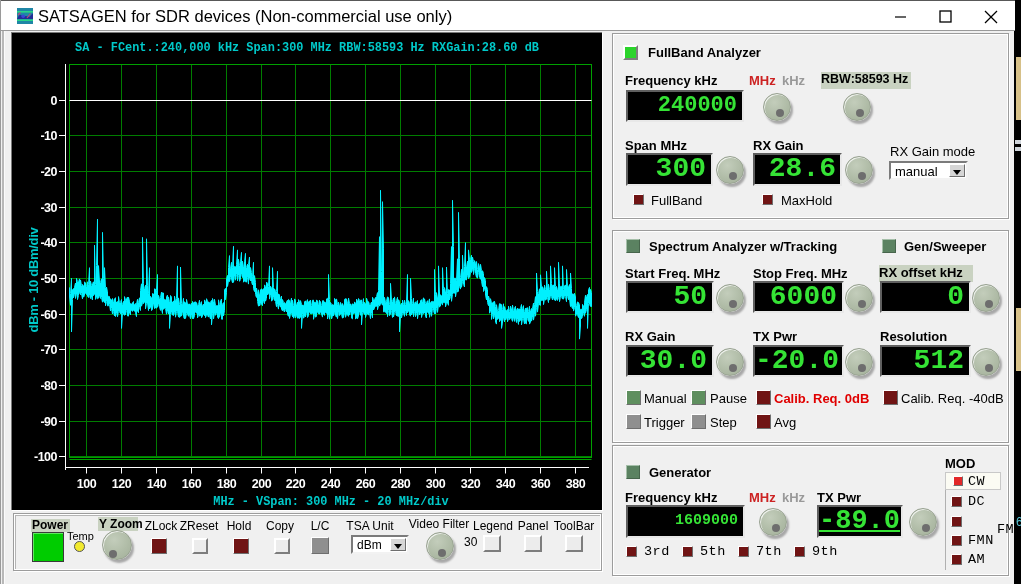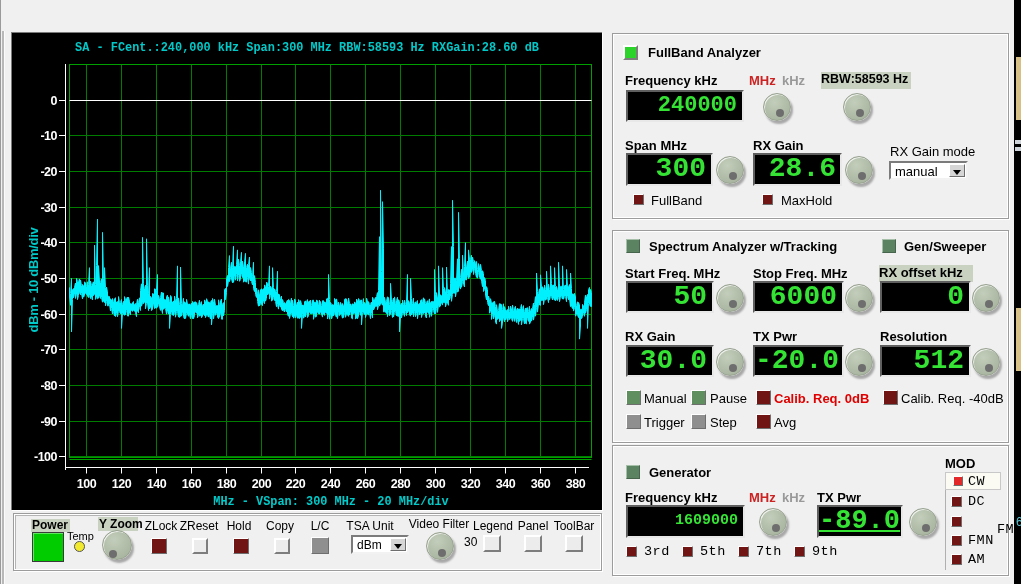--- a/index.html
+++ b/index.html
@@ -35,20 +35,38 @@
 <div class="abs" style="left:1014px; top:0; width:7px; height:584px; background:#000;"></div>
 <div class="abs" style="left:1016px; top:57px; width:5px; height:63px; background:#d6c088;"></div>
 <div class="abs" style="left:1015px; top:140px; width:6px; height:4px; background:#cfd4da;"></div>
 <div class="abs" style="left:1015px; top:147px; width:6px; height:4px; background:#cfd4da;"></div>
 <div class="abs" style="left:1016px; top:308px; width:5px; height:63px; background:#d6c088;"></div>
 <div class="abs" style="left:1016px; top:515px; width:5px; height:14px; color:#58c8d8; font-size:12px;">6</div>
 
 <div class="win">
   <div class="abs" style="left:1px; top:31px; width:2px; height:553px; background:#b8b8b8;"></div>
   <div class="abs" style="left:3px; top:31px; width:1px; height:553px; background:#fbfbfb;"></div>
+  <div class="titlebar">
+    <svg class="abs" style="left:16px; top:7px;" width="16" height="16" viewBox="0 0 16 16">
+      <rect width="16" height="16" fill="#1f86a6"></rect>
+      <rect y="3" width="16" height="1.6" fill="#2ad487"></rect>
+      <rect y="11.4" width="16" height="1.6" fill="#2ad487"></rect>
+      <path d="M0 11 L1 9 Q3 5.5 4.5 7.5 Q6 9.5 7.5 8.5 Q9 7.5 10.5 8.5 Q12.5 10 14 7 L16 5.5 L16 11 Z" fill="#232c96"></path>
+      <path d="M1 7 L3.5 4.5" stroke="#b84878" stroke-width="1.2"></path>
+      <path d="M10 10 L13.5 5.5" stroke="#b84878" stroke-width="1.2"></path>
+      <circle cx="6.2" cy="8.2" r="1.8" fill="#3848d8"></circle>
+    </svg>
+    <div class="title-txt">SATSAGEN for SDR devices (Non-commercial use only)</div>
+    <svg class="abs" style="left:888px; top:5px;" width="120" height="22" viewBox="0 0 120 22">
+      <line x1="6" y1="11" x2="17" y2="11" stroke="#000" stroke-width="1.2"></line>
+      <rect x="51" y="5" width="11" height="11" fill="none" stroke="#000" stroke-width="1.3"></rect>
+      <line x1="96" y1="5" x2="108" y2="17" stroke="#000" stroke-width="1.3"></line>
+      <line x1="108" y1="5" x2="96" y2="17" stroke="#000" stroke-width="1.3"></line>
+    </svg>
+  </div>
 
   <div class="abs" style="left:10px; top:32px; width:591px; height:478px; background:#000; border-left:1px solid #7a7a7a; border-top:1px solid #7a7a7a; box-shadow:1px 1px 0 #fff;">
   <svg width="589" height="476" viewBox="0 0 589 476" style="display:block">
     <line x1="74.5" y1="31.5" x2="74.5" y2="424.5" stroke="#007d00" stroke-width="1"></line>
     <line x1="109.5" y1="31.5" x2="109.5" y2="424.5" stroke="#007d00" stroke-width="1"></line>
     <line x1="144.5" y1="31.5" x2="144.5" y2="424.5" stroke="#007d00" stroke-width="1"></line>
     <line x1="179.5" y1="31.5" x2="179.5" y2="424.5" stroke="#007d00" stroke-width="1"></line>
     <line x1="214.5" y1="31.5" x2="214.5" y2="424.5" stroke="#007d00" stroke-width="1"></line>
     <line x1="249.5" y1="31.5" x2="249.5" y2="424.5" stroke="#007d00" stroke-width="1"></line>
     <line x1="283.5" y1="31.5" x2="283.5" y2="424.5" stroke="#007d00" stroke-width="1"></line>

